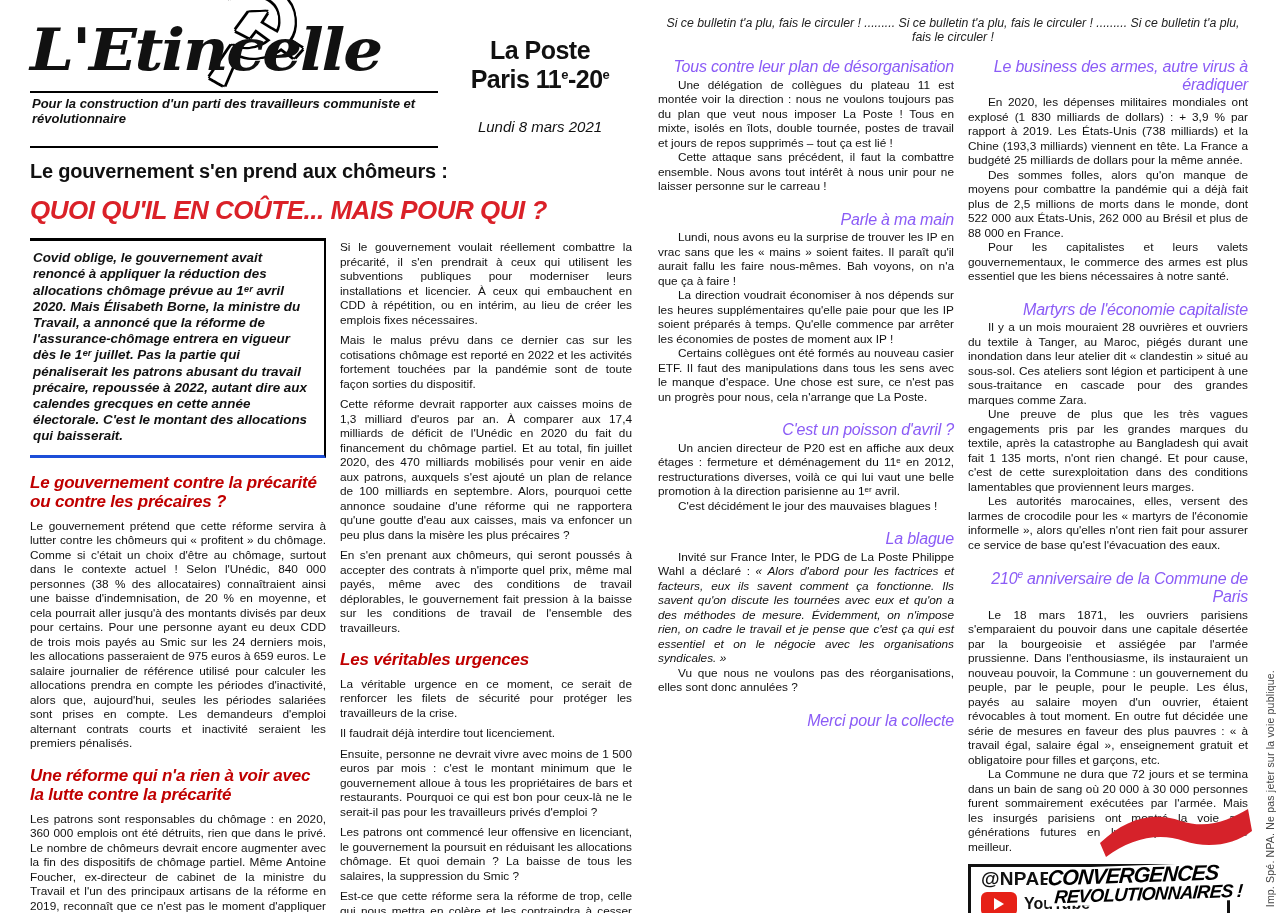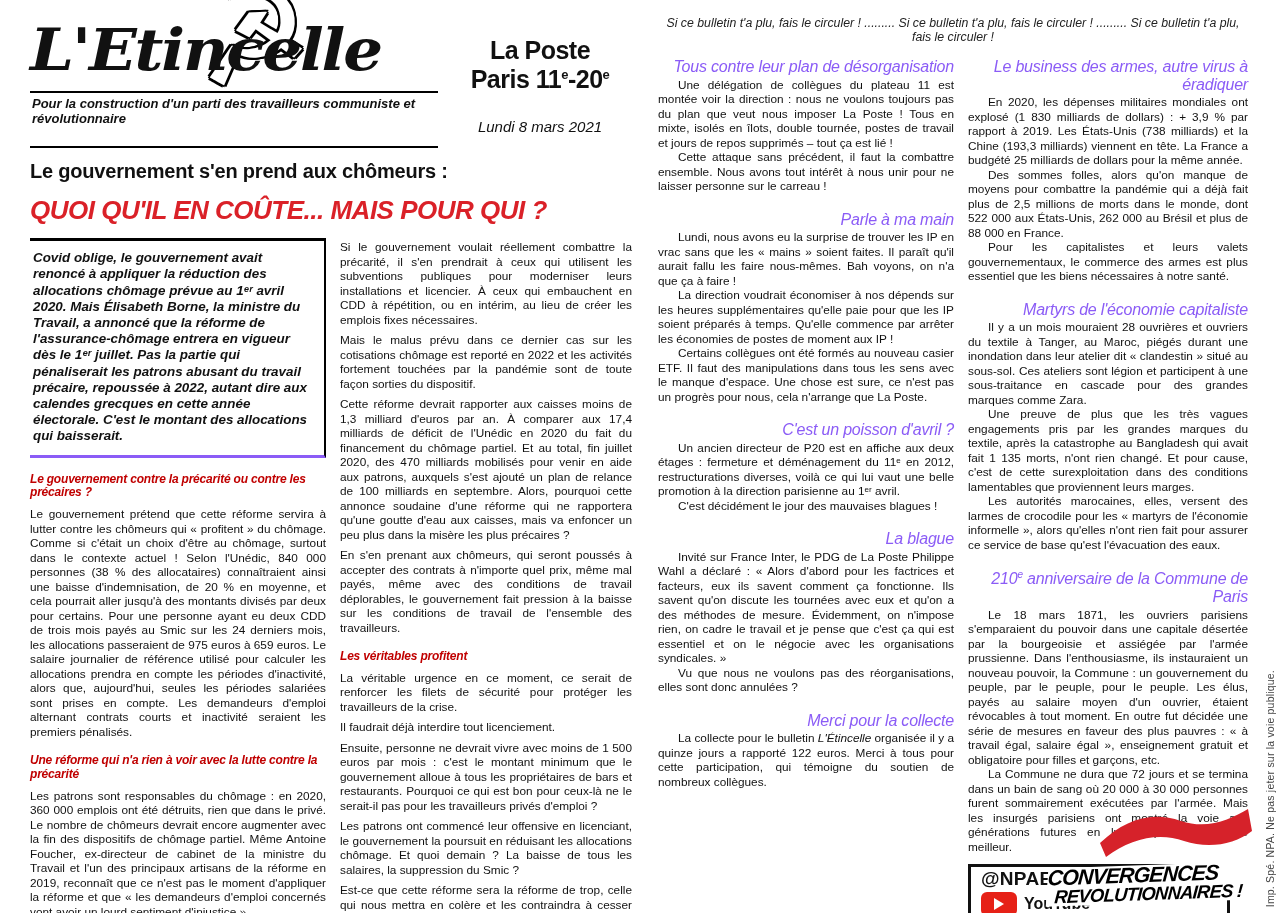--- a/index.html
+++ b/index.html
@@ -22,38 +22,38 @@
   .ed-title{font-size:25px;font-weight:800;line-height:1.15;letter-spacing:-0.5px;}
   .ed-title sup{font-size:13px;}
   .ed-date{margin-top:24px;font-style:italic;font-size:15px;}
   .headline{margin-top:12px;}
   .kicker{font-size:20px;font-weight:700;letter-spacing:-0.2px;}
   .big-title{margin-top:12px;font-size:26px;font-weight:900;font-style:italic;color:#da2128;letter-spacing:-0.5px;}
   .cols{display:flex;margin-top:12px;}
   .col{text-align:justify;font-size:11.8px;line-height:14.5px;}
   .c1{width:296px;}
   .c2{width:292px;margin-left:14px;}
-  .intro-box{border-top:3px solid #000;border-bottom:3px solid #8b5cf6;border-right:2px solid #000;
+  .intro-box{border-top:3px solid #000;border-bottom:3px solid #1d4ed8;border-right:2px solid #000;
              padding:9px 8px 10px 3px;font-style:italic;font-weight:700;font-size:13.4px;line-height:16.2px;
              text-align:left;}
-  h2{margin:15px 0 7px 0;font-size:12px;line-height:1.15;color:#c00000;font-weight:800;font-style:italic;
+  h2{margin:15px 0 7px 0;font-size:17px;line-height:1.15;color:#c00000;font-weight:800;font-style:italic;
      letter-spacing:-0.2px;text-align:left;}
   .c1 p,.c2 p{margin:0 0 6px 0;}
   .c2{padding-top:2px;}
   
   .right-half{position:absolute;left:658px;top:16px;width:590px;}
   .circulate{font-style:italic;font-size:12.3px;text-align:center;margin-bottom:14px;color:#222;}
   .c3{width:296px;}
   .c4{width:280px;margin-left:14px;position:relative;}
   h3{margin:17px 0 2px 0;font-size:16px;line-height:1.1;color:#8b5cf6;font-weight:400;font-style:italic;
      letter-spacing:-0.2px;text-align:right;}
   h3.first{margin-top:0;}
   h3 sup{font-size:10px;}
   .c3 p,.c4 p{margin:0;text-indent:20px;}
-  .quote-italic{}
+  .quote-italic{font-style:italic;}
   .title-italic{font-style:italic;}
   
   .social-box{margin-top:10px;width:236px;height:72px;border:3px solid #111;padding:5px 10px;position:relative;}
   .handle{font-size:19px;font-weight:800;letter-spacing:0.3px;text-indent:0;}
   .yt-row{display:flex;align-items:center;margin-top:5px;}
   .yt-badge{width:36px;height:24px;background:#e62117;border-radius:6px;display:flex;align-items:center;justify-content:center;}
   .yt-play{width:0;height:0;border-left:10px solid #fff;border-top:6px solid transparent;border-bottom:6px solid transparent;}
   .yt-label{font-size:16px;font-weight:700;margin-left:7px;}
   .flag{position:absolute;right:26px;bottom:52px;z-index:2;}
   .banner-text{position:absolute;right:28px;bottom:10px;z-index:3;width:205px;background:#fff;
@@ -96,21 +96,21 @@
         <h2>Le gouvernement contre la précarité ou contre les précaires ?</h2>
         <p>Le gouvernement prétend que cette réforme servira à lutter contre les chômeurs qui « profitent » du chômage. Comme si c'était un choix d'être au chômage, surtout dans le contexte actuel ! Selon l'Unédic, 840 000 personnes (38 % des allocataires) connaîtraient ainsi une baisse d'indemnisation, de 20 % en moyenne, et cela pourrait aller jusqu'à des montants divisés par deux pour certains. Pour une personne ayant eu deux CDD de trois mois payés au Smic sur les 24 derniers mois, les allocations passeraient de 975 euros à 659 euros. Le salaire journalier de référence utilisé pour calculer les allocations prendra en compte les périodes d'inactivité, alors que, aujourd'hui, seules les périodes salariées sont prises en compte. Les demandeurs d'emploi alternant contrats courts et inactivité seraient les premiers pénalisés.</p>
         <h2>Une réforme qui n'a rien à voir avec la lutte contre la précarité</h2>
         <p>Les patrons sont responsables du chômage : en 2020, 360 000 emplois ont été détruits, rien que dans le privé. Le nombre de chômeurs devrait encore augmenter avec la fin des dispositifs de chômage partiel. Même Antoine Foucher, ex-directeur de cabinet de la ministre du Travail et l'un des principaux artisans de la réforme en 2019, reconnaît que ce n'est pas le moment d'appliquer la réforme et que « les demandeurs d'emploi concernés vont avoir un lourd sentiment d'injustice ».</p>
       </div>
       <div class="col c2">
         <p>Si le gouvernement voulait réellement combattre la précarité, il s'en prendrait à ceux qui utilisent les subventions publiques pour moderniser leurs installations et licencier. À ceux qui embauchent en CDD à répétition, ou en intérim, au lieu de créer les emplois fixes nécessaires.</p>
         <p>Mais le malus prévu dans ce dernier cas sur les cotisations chômage est reporté en 2022 et les activités fortement touchées par la pandémie sont de toute façon sorties du dispositif.</p>
         <p>Cette réforme devrait rapporter aux caisses moins de 1,3 milliard d'euros par an. À comparer aux 17,4 milliards de déficit de l'Unédic en 2020 du fait du financement du chômage partiel. Et au total, fin juillet 2020, des 470 milliards mobilisés pour venir en aide aux patrons, auxquels s'est ajouté un plan de relance de 100 milliards en septembre. Alors, pourquoi cette annonce soudaine d'une réforme qui ne rapportera qu'une goutte d'eau aux caisses, mais va enfoncer un peu plus dans la misère les plus précaires ?</p>
         <p>En s'en prenant aux chômeurs, qui seront poussés à accepter des contrats à n'importe quel prix, même mal payés, même avec des conditions de travail déplorables, le gouvernement fait pression à la baisse sur les conditions de travail de l'ensemble des travailleurs.</p>
-        <h2>Les véritables profitent</h2>
+        <h2>Les véritables urgences</h2>
         <p>La véritable urgence en ce moment, ce serait de renforcer les filets de sécurité pour protéger les travailleurs de la crise.</p>
         <p>Il faudrait déjà interdire tout licenciement.</p>
         <p>Ensuite, personne ne devrait vivre avec moins de 1 500 euros par mois : c'est le montant minimum que le gouvernement alloue à tous les propriétaires de bars et restaurants. Pourquoi ce qui est bon pour ceux-là ne le serait-il pas pour les travailleurs privés d'emploi ?</p>
         <p>Les patrons ont commencé leur offensive en licenciant, le gouvernement la poursuit en réduisant les allocations chômage. Et quoi demain ? La baisse de tous les salaires, la suppression du Smic ?</p>
         <p>Est-ce que cette réforme sera la réforme de trop, celle qui nous mettra en colère et les contraindra à cesser leurs attaques ? On ne peut que l'espérer.</p>
       </div>
     </div>
   </div>
 
   <div class="right-half">
@@ -130,21 +130,20 @@
 
         <h3>C'est un poisson d'avril ?</h3>
         <p>Un ancien directeur de P20 est en affiche aux deux étages : fermeture et déménagement du 11ᵉ en 2012, restructurations diverses, voilà ce qui lui vaut une belle promotion à la direction parisienne au 1ᵉʳ avril.</p>
         <p>C'est décidément le jour des mauvaises blagues !</p>
 
         <h3>La blague</h3>
         <p><span>Invité sur France Inter, le PDG de La Poste Philippe Wahl a déclaré  : </span><span class="quote-italic">« Alors d'abord pour les factrices et facteurs, eux ils savent comment ça fonctionne. Ils savent qu'on discute les tournées avec eux et qu'on a des méthodes de mesure. Évidemment, on n'impose rien, on cadre le travail et je pense que c'est ça qui est essentiel et on le négocie avec les organisations syndicales. »</span></p>
         <p>Vu que nous ne voulons pas des réorganisations, elles sont donc annulées ?</p>
 
         <h3>Merci pour la collecte</h3>
-        <p><span>La collecte pour le bulletin </span><span class="title-italic">L'Étincelle</span><span> organisée il y a quinze jours a rapporté 122 euros. Merci à tous pour cette participation, qui témoigne du soutien de nombreux collègues.</span></p>
       </div>
 
       <div class="col c4">
         <h3 class="first">Le business des armes, autre virus à éradiquer</h3>
         <p>En 2020, les dépenses militaires mondiales ont explosé (1 830 milliards de dollars) : + 3,9 % par rapport à 2019. Les États-Unis (738 milliards) et la Chine (193,3 milliards) viennent en tête. La France a budgété 25 milliards de dollars pour la même année.</p>
         <p>Des sommes folles, alors qu'on manque de moyens pour combattre la pandémie qui a déjà fait plus de 2,5 millions de morts dans le monde, dont 522 000 aux États-Unis, 262 000 au Brésil et plus de 88 000 en France.</p>
         <p>Pour les capitalistes et leurs valets gouvernementaux, le commerce des armes est plus essentiel que les biens nécessaires à notre santé.</p>
 
         <h3>Martyrs de l'économie capitaliste</h3>
         <p>Il y a un mois mouraient 28 ouvrières et ouvriers du textile à Tanger, au Maroc, piégés durant une inondation dans leur atelier dit « clandestin » situé au sous-sol. Ces ateliers sont légion et participent à une sous-traitance en cascade pour des grandes marques comme Zara.</p>

